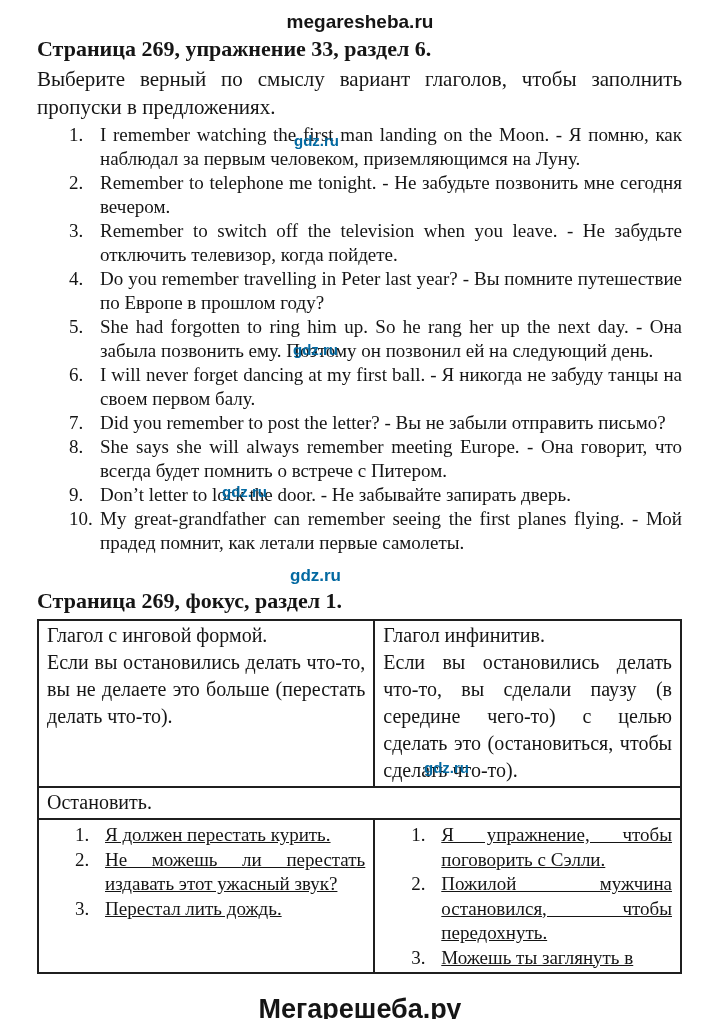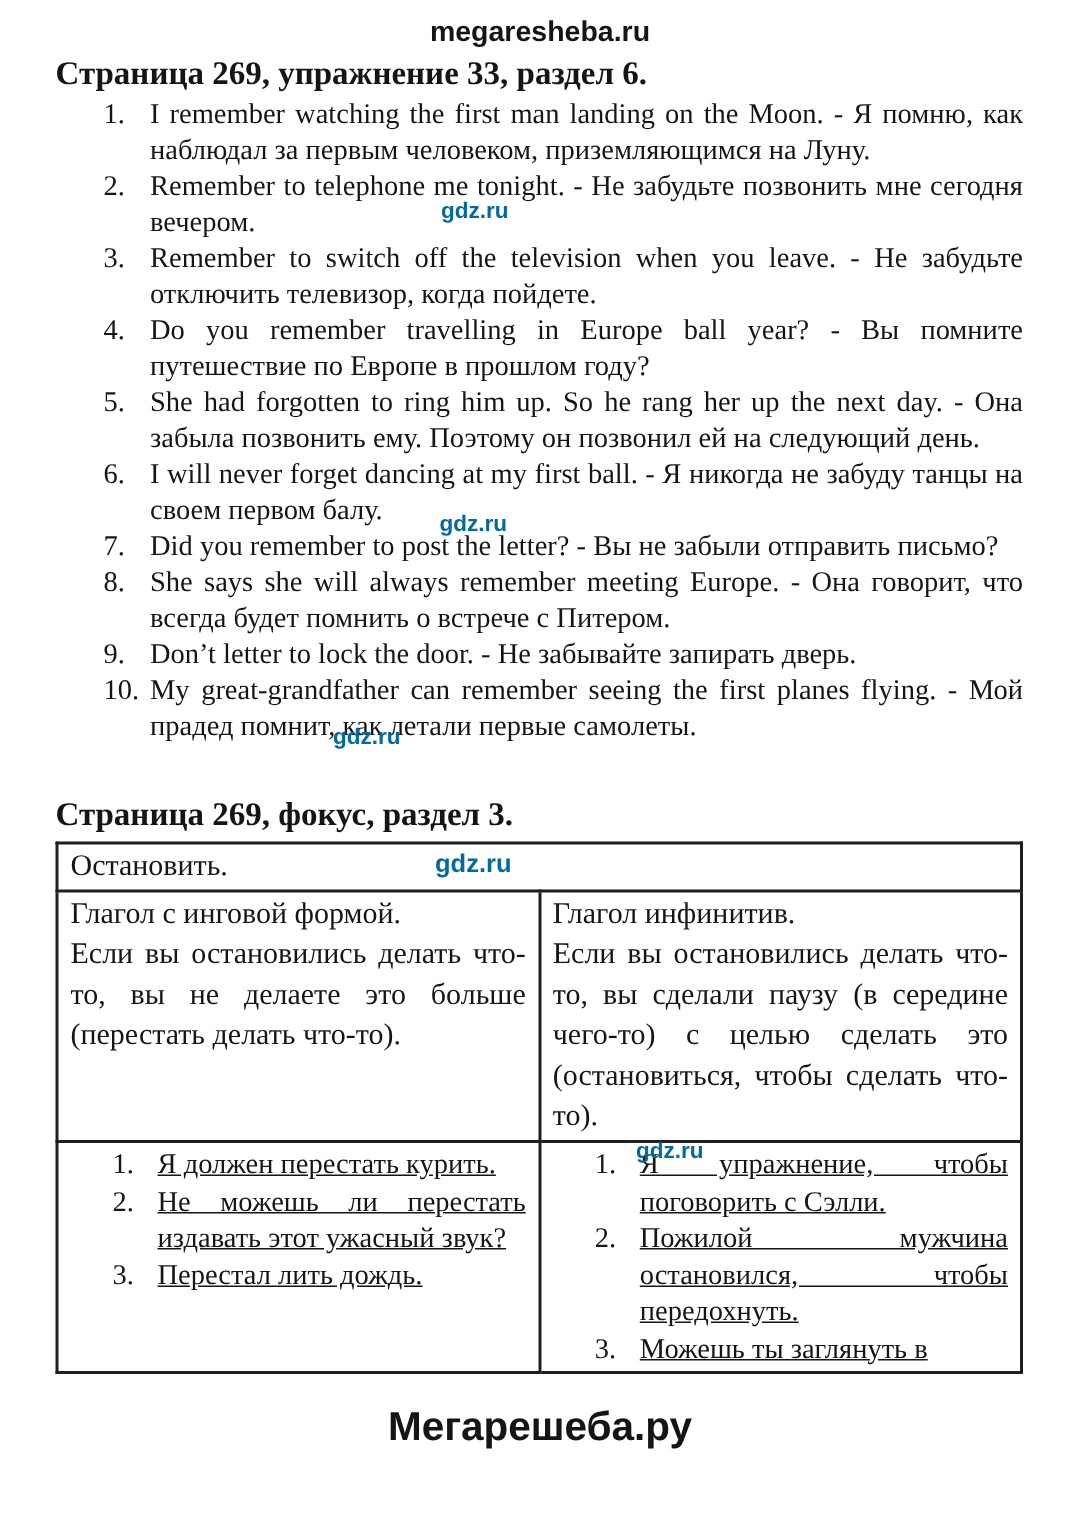--- a/index.html
+++ b/index.html
@@ -62,50 +62,51 @@
   .wm-5{left:424px;top:759px;}
 </style>
 </head>
 <body>
 
 <div class="site-header">megaresheba.ru</div>
 
 <div class="content">
 
   <div class="heading">Страница 269, упражнение 33, раздел 6.</div>
+  <p class="intro">Выберите верный по смыслу вариант глаголов, чтобы заполнить пропуски в предложениях.</p>
 
   <ol class="ex-list">
     <li>I remember watching the first man landing on the Moon. - Я помню, как наблюдал за первым человеком, приземляющимся на Луну.</li>
     <li>Remember to telephone me tonight. - Не забудьте позвонить мне сегодня вечером.</li>
     <li>Remember to switch off the television when you leave. - Не забудьте отключить телевизор, когда пойдете.</li>
-    <li>Do you remember travelling in Europe ball year? - Вы помните путешествие по Европе в прошлом году?</li>
+    <li>Do you remember travelling in Peter last year? - Вы помните путешествие по Европе в прошлом году?</li>
     <li>She had forgotten to ring him up. So he rang her up the next day. - Она забыла позвонить ему. Поэтому он позвонил ей на следующий день.</li>
     <li>I will never forget dancing at my first ball. - Я никогда не забуду танцы на своем первом балу.</li>
     <li>Did you remember to post the letter? - Вы не забыли отправить письмо?</li>
     <li>She says she will always remember meeting Europe. - Она говорит, что всегда будет помнить о встрече с Питером.</li>
     <li>Don’t letter to lock the door. - Не забывайте запирать дверь.</li>
     <li>My great-grandfather can remember seeing the first planes flying. - Мой прадед помнит, как летали первые самолеты.</li>
   </ol>
 
-  <div class="heading focus-heading">Страница 269, фокус, раздел 3.</div>
+  <div class="heading focus-heading">Страница 269, фокус, раздел 1.</div>
 
   <table class="focus">
     <tbody>
-      <tr>
-        <td colspan="2">Остановить.</td>
-      </tr>
       <tr>
         <td class="col-left">
           <div class="cell-title">Глагол с инговой формой.</div>
           <div class="cell-desc">Если вы остановились делать что-то, вы не делаете это больше (перестать делать что-то).</div>
         </td>
         <td>
           <div class="cell-title">Глагол инфинитив.</div>
           <div class="cell-desc">Если вы остановились делать что-то, вы сделали паузу (в середине чего-то) с целью сделать это (остановиться, чтобы сделать что-то).</div>
         </td>
+      </tr>
+      <tr>
+        <td colspan="2">Остановить.</td>
       </tr>
       <tr>
         <td class="col-left">
           <ol class="cell-list">
             <li>Я должен перестать курить.</li>
             <li>Не можешь ли перестать издавать этот ужасный звук?</li>
             <li>Перестал лить дождь.</li>
           </ol>
         </td>
         <td>

